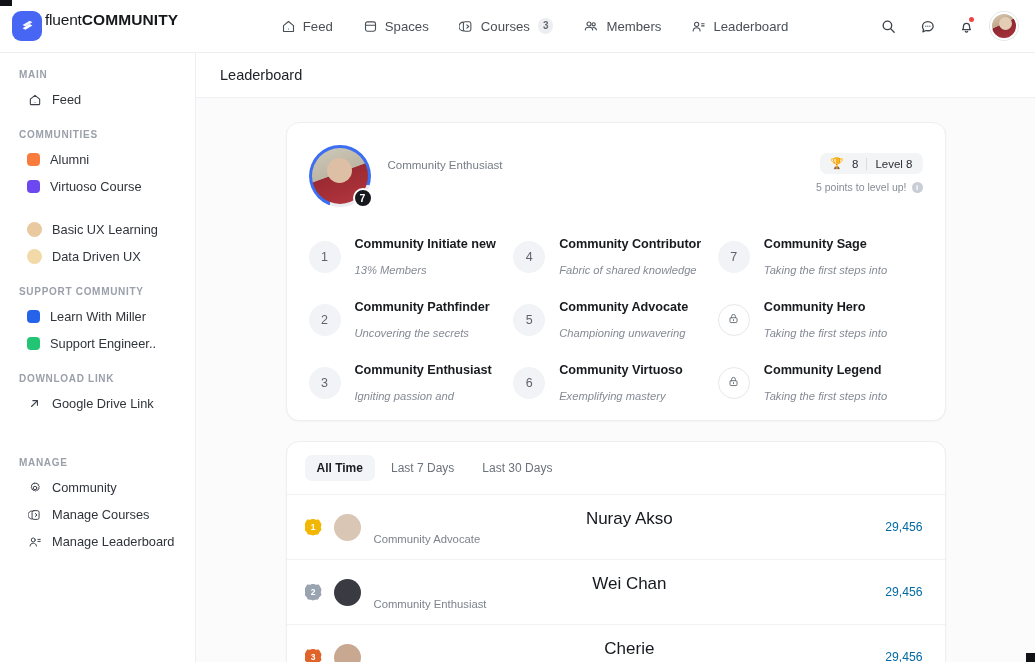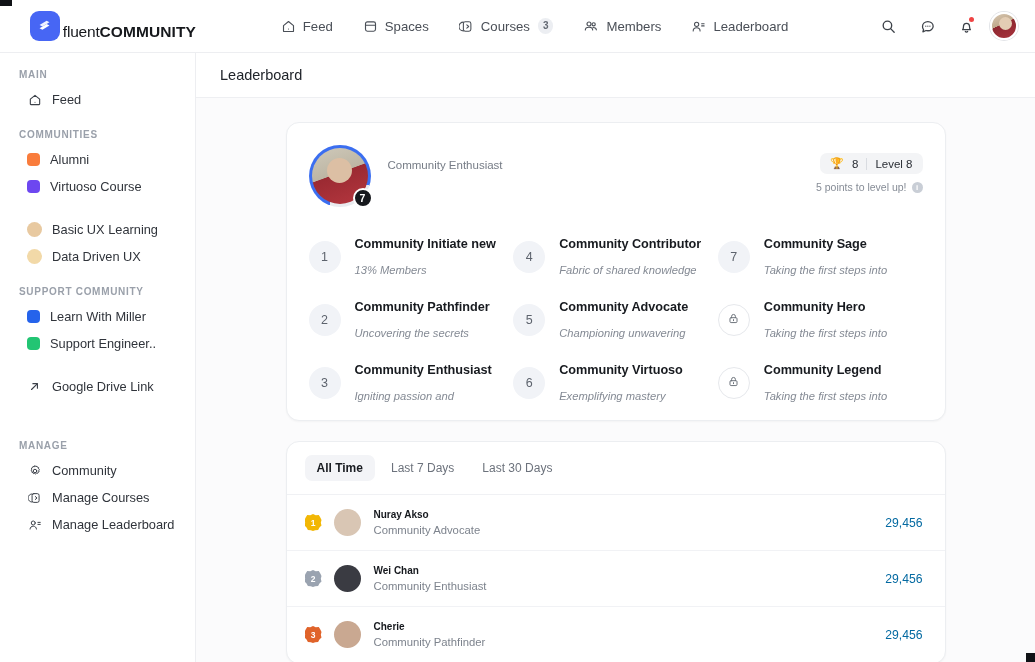--- a/index.html
+++ b/index.html
@@ -14,21 +14,21 @@
 
   
   .topbar {
     height: 53px;
     display: flex; align-items: center;
     border-bottom: 1px solid #edeef1;
     background: #fff;
     position: relative;
     z-index: 5;
   }
-  .brand { display: flex; align-items: flex-end; gap: 3px; padding-left: 30px; width: 196px; }
+  .brand { display: flex; align-items: flex-start; gap: 3px; padding-left: 12px; width: 196px; }
   .brand-mark {
     width: 30px; height: 30px; border-radius: 9px;
     background: #4766f4;
     display: flex; align-items: center; justify-content: center;
   }
   .brand-text { font-size: 15.5px; letter-spacing: -0.2px; white-space: nowrap; }
   .brand-text .light { font-weight: 400; color: #16181c; }
   .brand-text .bold { font-weight: 700; color: #16181c; letter-spacing: 0.1px; }
 
   .nav { flex: 1; display: flex; align-items: center; justify-content: center; gap: 22px; }
@@ -209,21 +209,21 @@
     width: 17px; height: 17px; flex: 0 0 17px;
     display: flex; align-items: center; justify-content: center;
     color: #fff; font-size: 8.5px; font-weight: 700;
     clip-path: polygon(50% 0%,66% 7%,84% 6%,93% 21%,100% 36%,96% 52%,100% 68%,88% 80%,80% 94%,63% 95%,50% 100%,37% 95%,20% 94%,12% 80%,0% 68%,4% 52%,0% 36%,7% 21%,16% 6%,34% 7%);
   }
   .lb-avatar {
     width: 27px; height: 27px; border-radius: 50%; flex: 0 0 27px;
     margin-left: 12px; overflow: hidden; position: relative;
   }
   .lb-info { margin-left: 13px; flex: 1; }
-  .lb-name { font-size: 10px; font-weight: 700; color: #15181d; }
+  .lb-name { font-size: 17px; font-weight: 400; color: #15181d; text-align: center; }
   .lb-role { font-size: 11.3px; color: #7d838d; margin-top: 4px; }
   .lb-points { font-size: 12.2px; color: #0369a1; }
 
   .corner-mark {
     position: fixed; right: 0; bottom: 0;
     width: 9px; height: 9px; background: #101216;
   }
   .corner-mark-tl {
     position: fixed; left: 0; top: 0;
     width: 12px; height: 6px; background: #101216; z-index: 20;
@@ -372,20 +372,21 @@
         <span class="swatch" style="background:#2563eb"></span>
         <span>Learn With Miller</span>
       </div>
       <div class="side-item">
         <span class="swatch" style="background:#22c573"></span>
         <span>Support Engineer..</span>
       </div>
     </div>
 
     <div class="side-group">
+      <div class="side-head">DOWNLOAD LINK</div>
       <div class="side-item">
         <span class="side-ico">
           <svg width="13" height="13" viewBox="0 0 24 24" fill="none" stroke="#3c4149" stroke-width="2.1" stroke-linecap="round" stroke-linejoin="round">
               <path d="M6.5 17.5 L17 7"></path>
               <path d="M9 6.8 H17.4 V15"></path>
             </svg>
         </span>
         <span>Google Drive Link</span>
       </div>
     </div>

